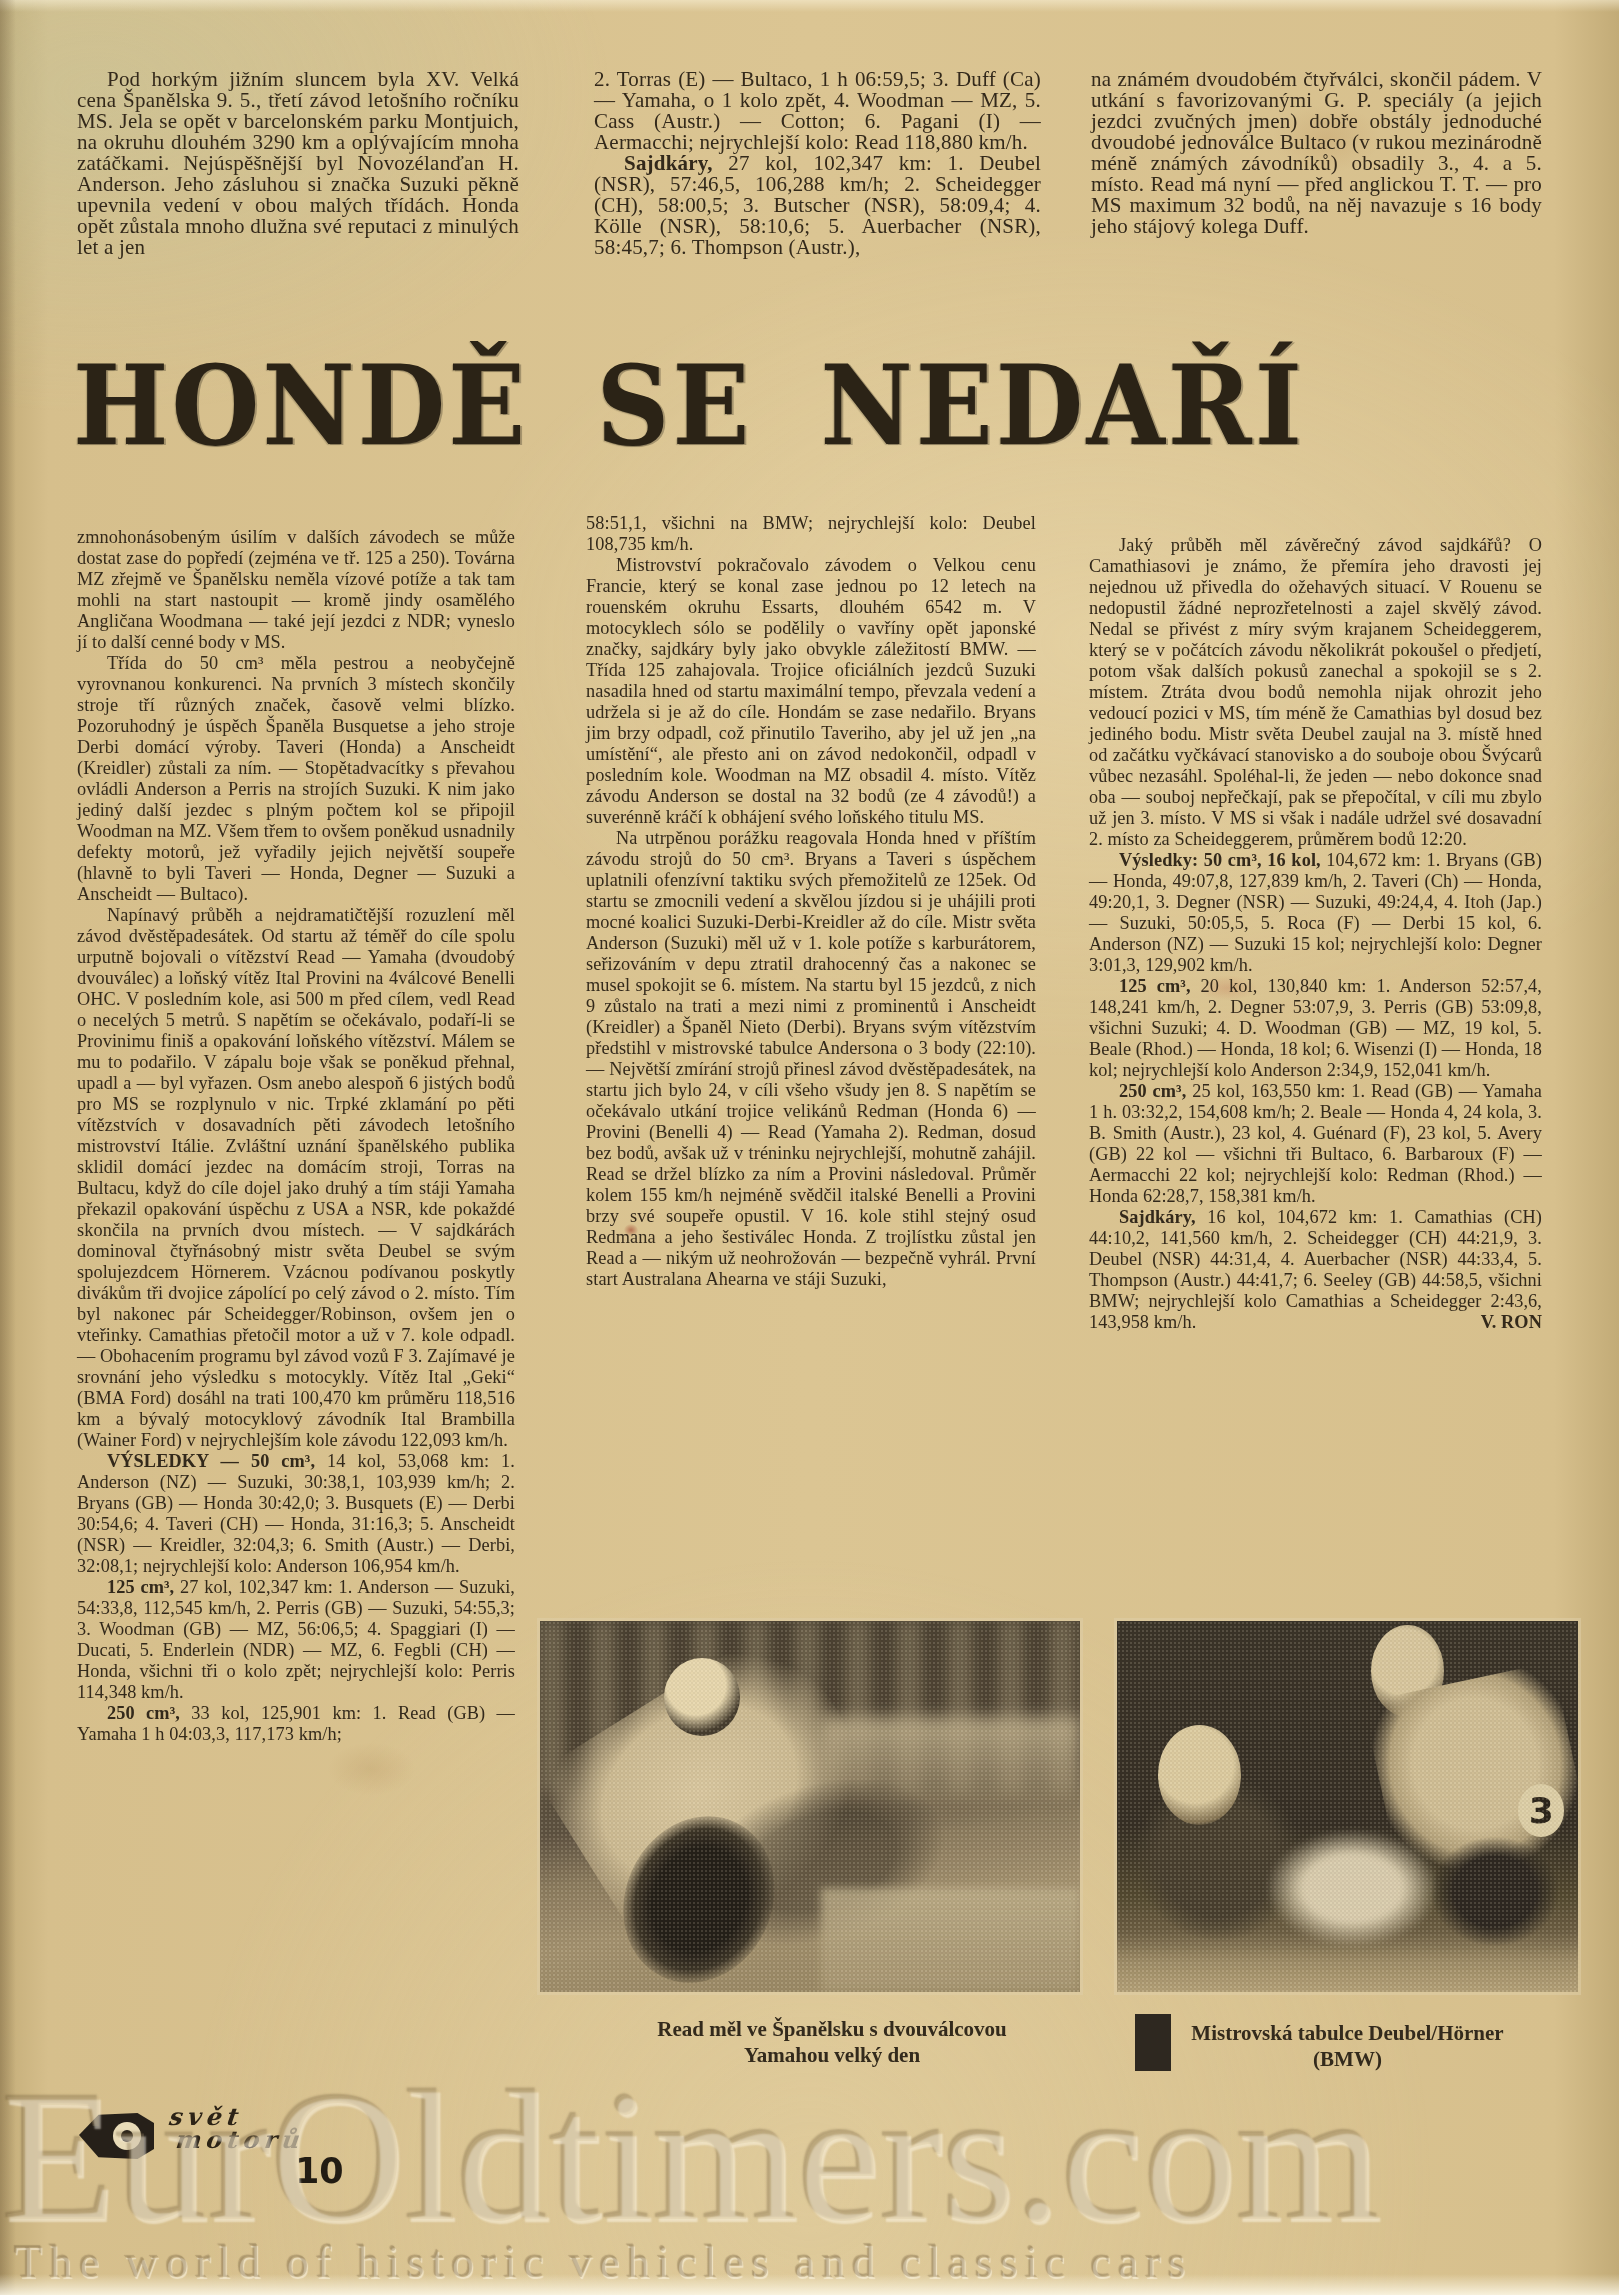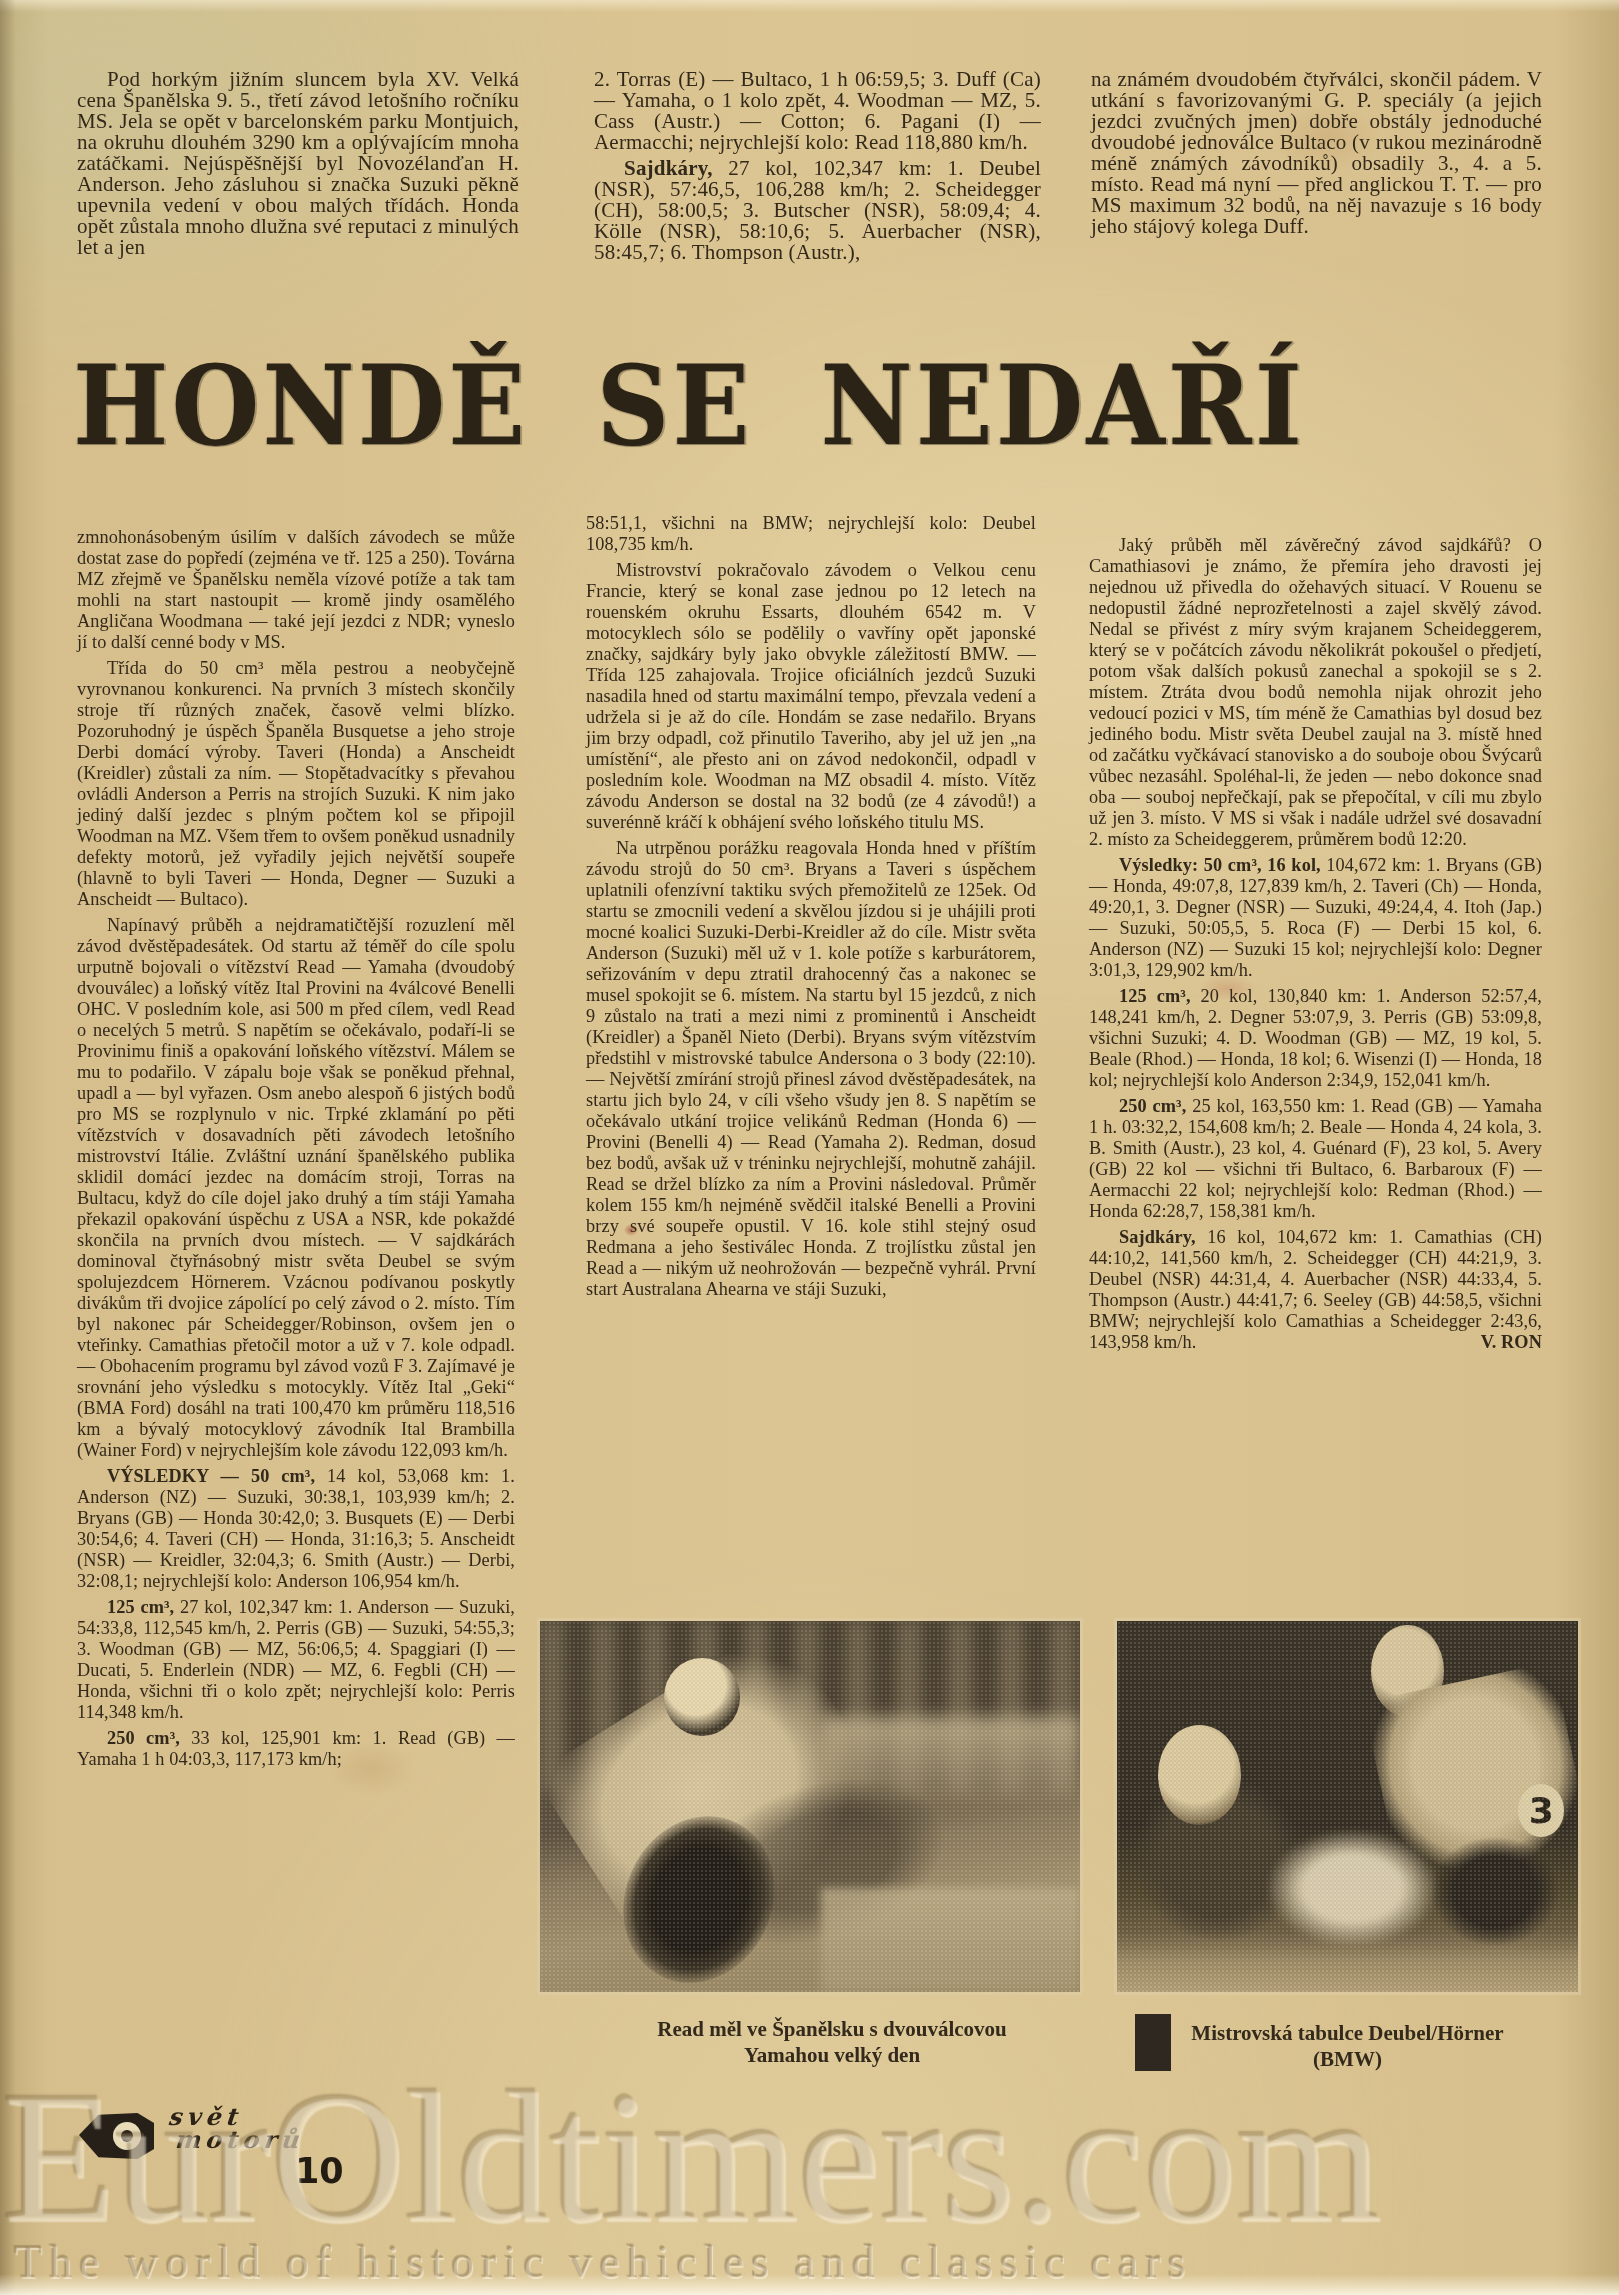--- a/index.html
+++ b/index.html
@@ -21,21 +21,21 @@
   .stain1{left:1272px;top:104px;width:109px;height:69px;background:radial-gradient(ellipse,rgba(158,96,40,0.14),transparent 70%);}
   .stain2{left:624px;top:1224px;width:14px;height:12px;background:radial-gradient(ellipse,rgba(150,45,28,0.55),transparent 75%);}
   .stain3{left:327px;top:1742px;width:89px;height:54px;background:radial-gradient(ellipse,rgba(140,90,35,0.12),transparent 70%);}
   .stain4{left:1198px;top:975px;width:59px;height:26px;background:radial-gradient(ellipse,rgba(170,60,40,0.18),transparent 70%);}
 
   .textcol{position:absolute;text-align:justify;color:#33291b;z-index:2;}
   .top-size{font-size:21px;line-height:21px;letter-spacing:0.2px;}
   .main-size{font-size:18.3px;line-height:21px;letter-spacing:0.1px;}
   .para{margin:0;text-indent:30px;}
   .para.noindent{text-indent:0;}
-  .para + .para{margin-top:5px;}
+  .para + .para{}
   .lead{font-weight:bold;}
 
   .tc1{left:77px;top:69px;width:442px;}
   .tc2{left:594px;top:69px;width:447px;}
   .tc3{left:1091px;top:69px;width:451px;}
 
   .headline{
     position:absolute;left:73px;top:339px;margin:0;white-space:nowrap;z-index:2;
     font-family:"DejaVu Serif",serif;font-weight:bold;font-size:101px;
     letter-spacing:3px;word-spacing:30px;color:#2b2316;

